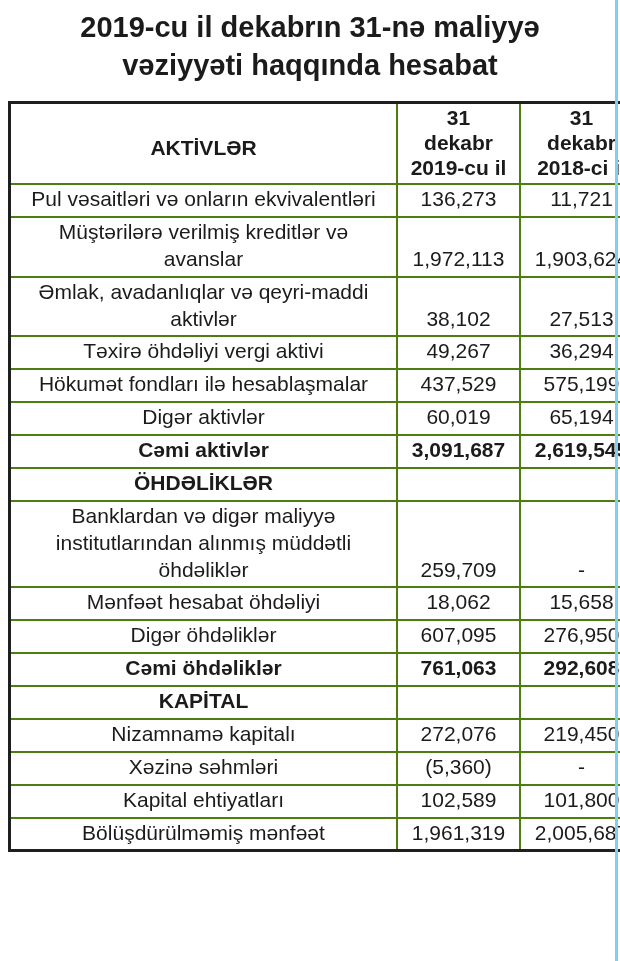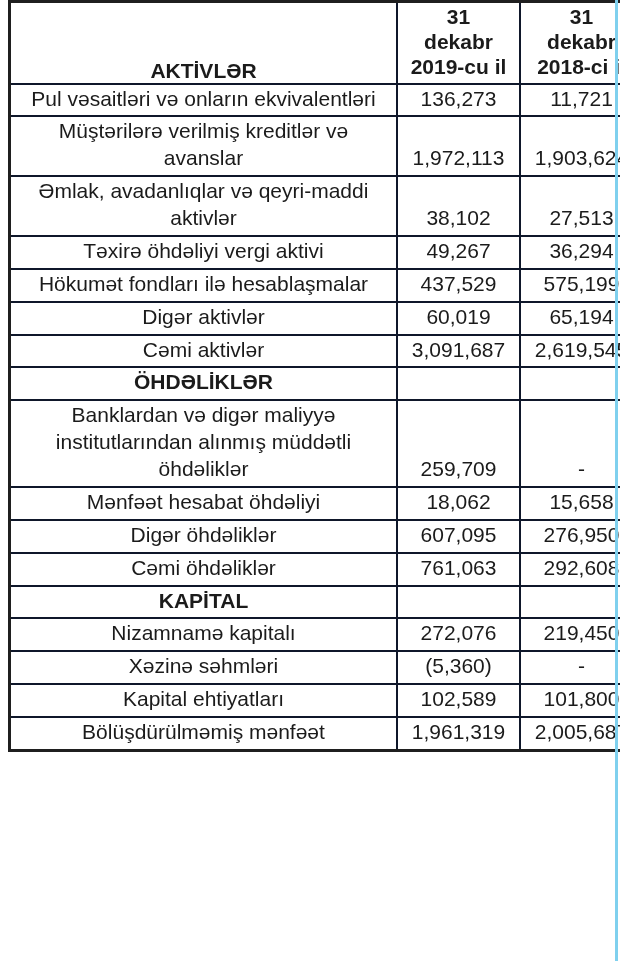--- a/index.html
+++ b/index.html
@@ -41,38 +41,40 @@
     white-space: pre-line;
   }
   table.fin-table {
     border-collapse: collapse;
     table-layout: fixed;
     width: 602px;
     margin-left: 8px;
     border: 3px solid #1f1f1f;
   }
   th, td {
-    border: 2px solid #0f172a;
+    border: 2px solid #4d7c0f;
     color: #1b1b1b;
     font-size: 21px;
     padding: 1px 8px 3px 8px;
     overflow: hidden;
   }
-  th.col-label { width: 369px; text-align: center; vertical-align: bottom; font-weight: bold; padding-bottom: 0; }
+  th.col-label { width: 369px; text-align: center; vertical-align: bottom; font-weight: bold; padding-bottom: 23px; }
   th.col-num   { width: 105px; text-align: center; vertical-align: middle; font-weight: bold; white-space: pre-line; line-height: 1.2; }
   td.cell-label { text-align: center; vertical-align: top;    line-height: 1.28; }
   td.cell-num   { text-align: center; vertical-align: bottom; line-height: 1.28; }
-  tr.row-total td { font-weight: normal; }
+  tr.row-total td { font-weight: bold; }
   tr.row-section td:first-child { font-weight: bold; }
 </style>
 </head>
 <body>
 
 <div class="page">
   <div class="edge-line"></div>
+  <h2 class="subtitle">2019-cu il dekabrın 31-nə maliyyə
+vəziyyəti haqqında hesabat</h2>
 
   <table class="fin-table">
     <thead>
       <tr>
         <th class="col-label">AKTİVLƏR</th>
         <th class="col-num">31
 dekabr
 2019-cu il</th>
         <th class="col-num">31
 dekabr

